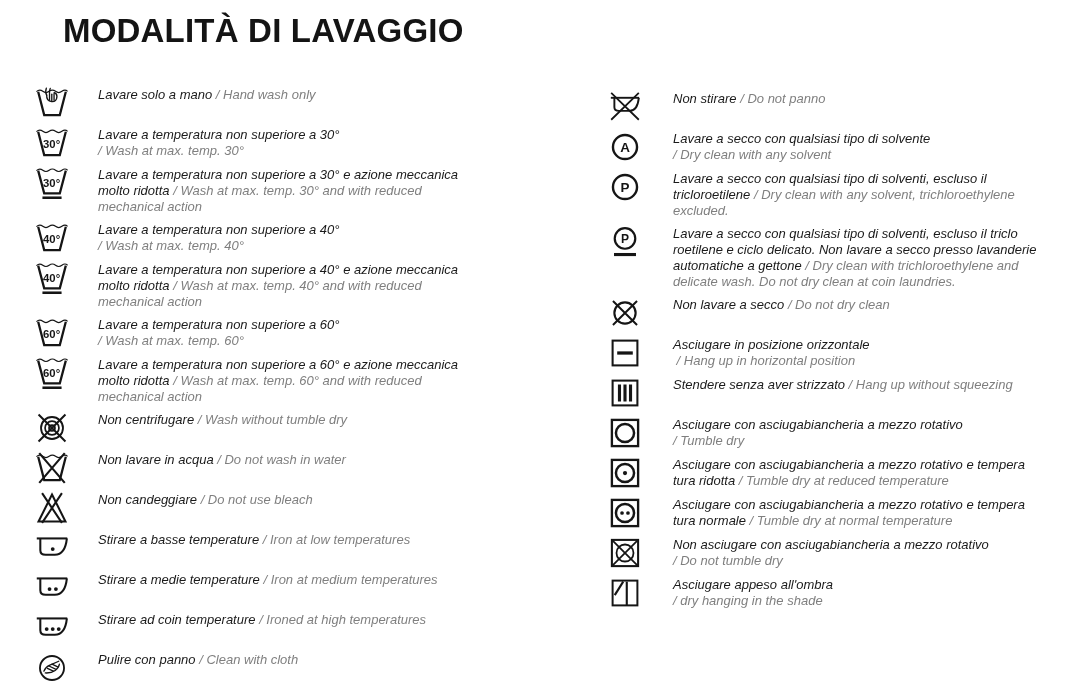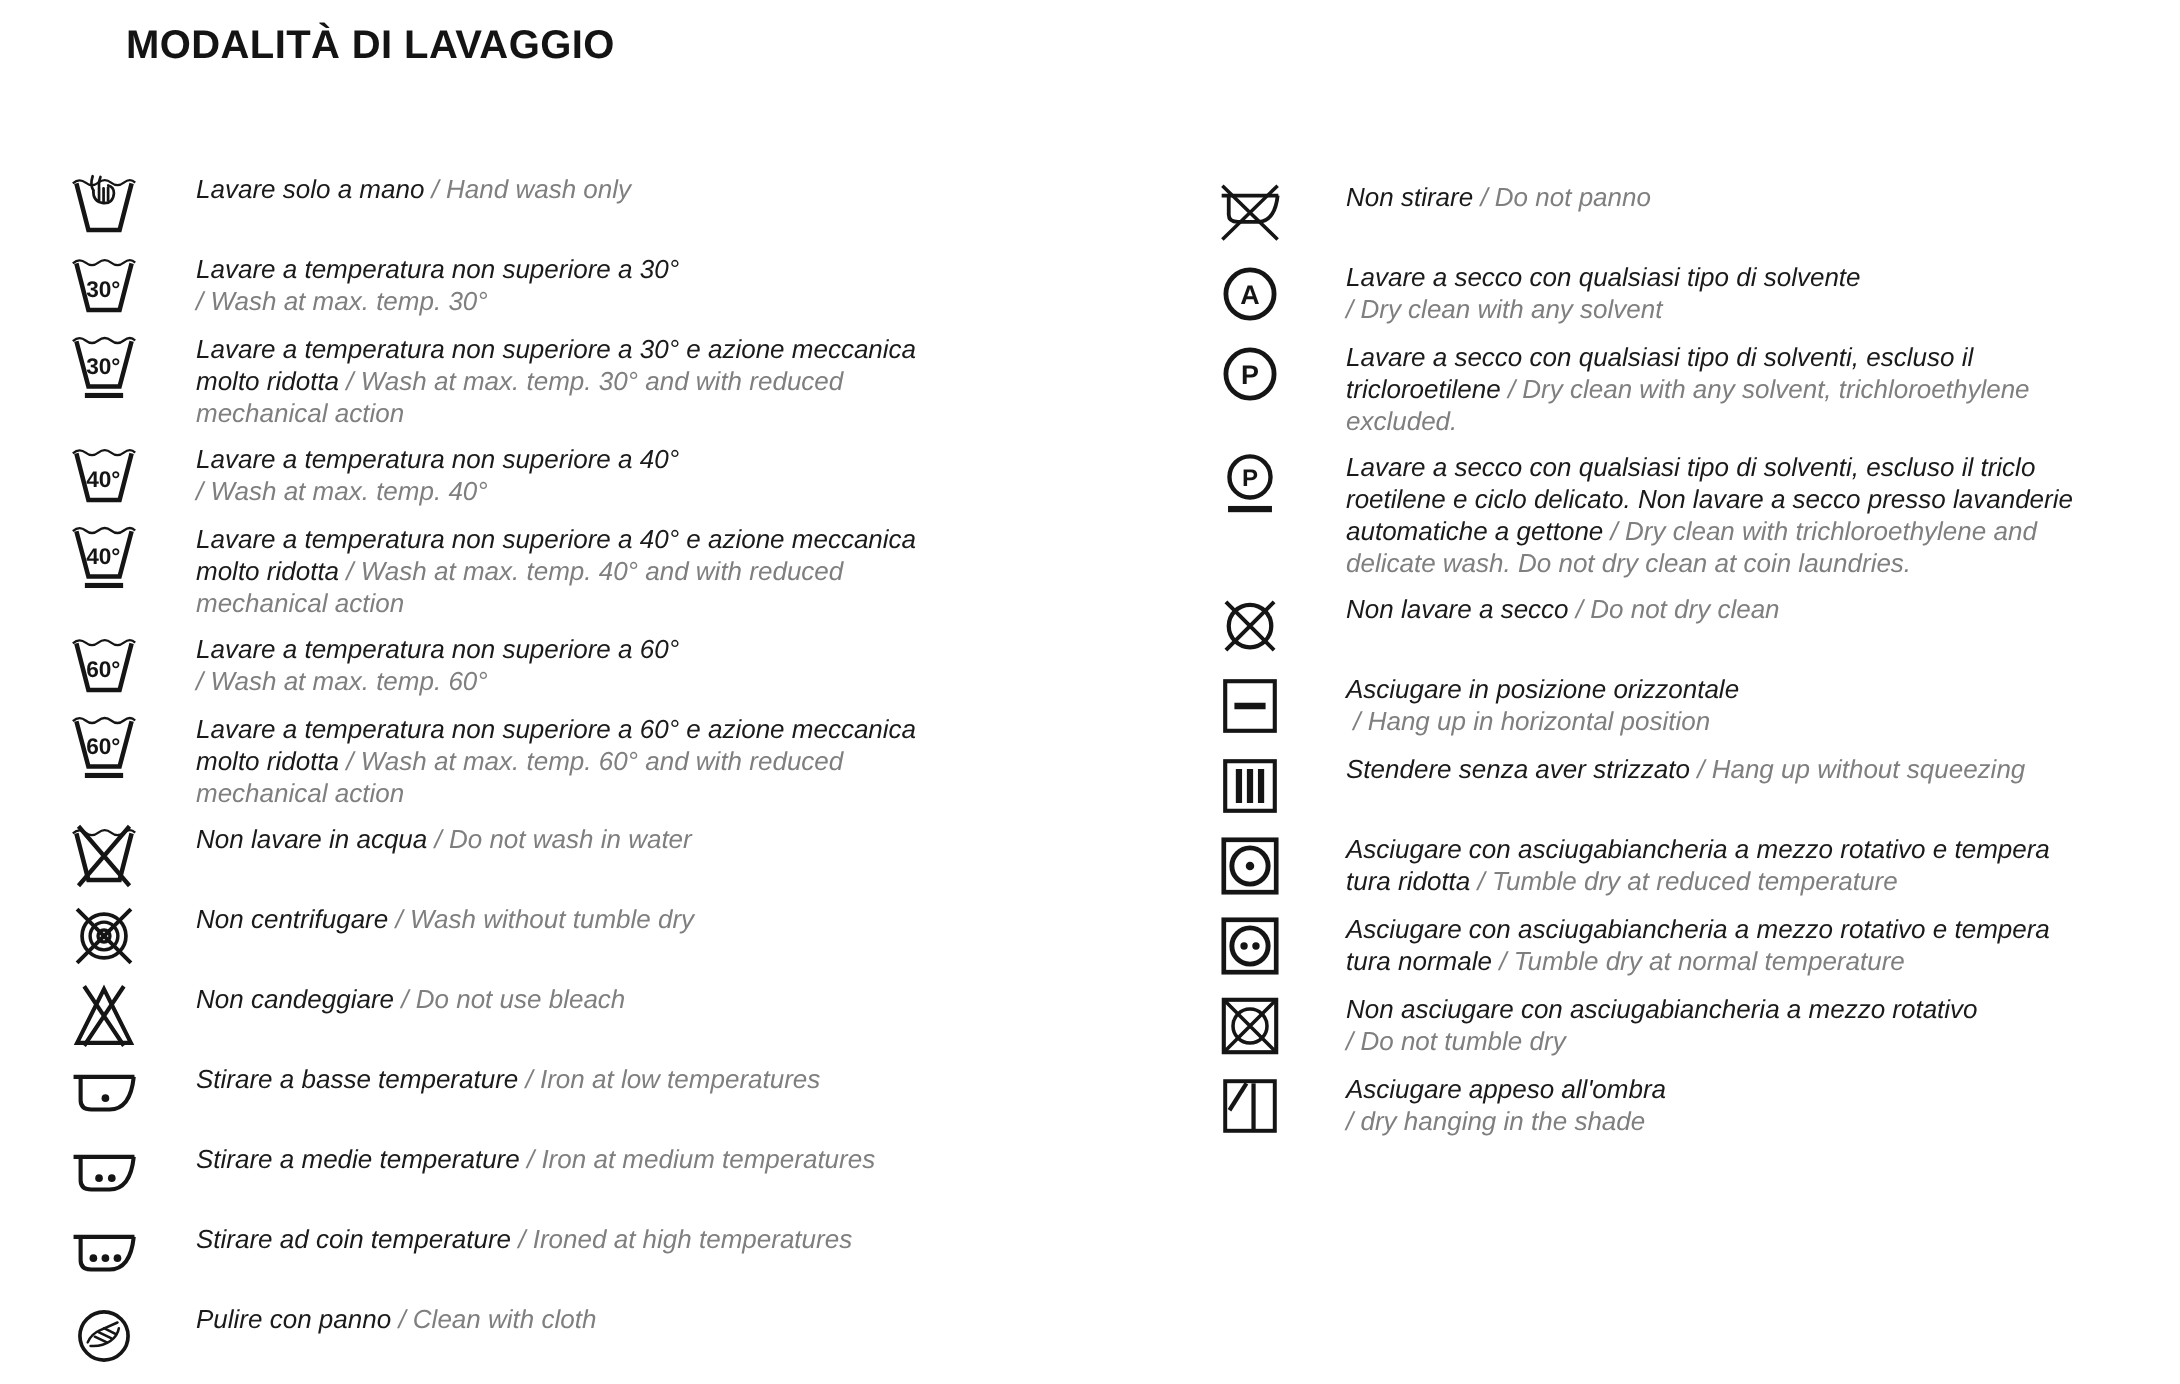--- a/index.html
+++ b/index.html
@@ -4,21 +4,21 @@
 <style>
   html,body{margin:0;padding:0;}
   body{
     width:1090px;height:692px;background:#ffffff;
     font-family:"Liberation Sans",sans-serif;
     position:relative;overflow:hidden;
     -webkit-font-smoothing:antialiased;
   }
   .title{
     position:absolute;left:63px;top:12px;margin:0;
-    font-size:20px;font-weight:bold;color:#141414;
+    font-size:33px;font-weight:bold;color:#141414;
     font-style:normal;letter-spacing:.2px;
   }
   .col{position:absolute;display:flex;flex-direction:column;}
   .col-left{left:35px;top:86px;width:545px;}
   .col-right{left:608px;top:90px;width:478px;}
   .row{display:flex;align-items:flex-start;margin-bottom:6px;}
   .icon-cell{width:44px;flex:0 0 44px;display:flex;justify-content:flex-start;}
   svg.icon{width:34px;height:34px;display:block;}
   .text{
     margin-left:19px;padding-top:1px;
@@ -293,32 +293,32 @@
           <use href="#sym-wash-tub-60-reduced" xlink:href="#sym-wash-tub-60-reduced"></use>
         </svg>
       </div>
       <div class="text"><span class="it">Lavare a temperatura non superiore a 60° e azione meccanica
 molto ridotta</span><span class="en"> / Wash at max. temp. 60° and with reduced
 mechanical action</span></div>
     </div>
     <div class="row">
       <div class="icon-cell">
         <svg class="icon" viewBox="0 0 48 48">
+          <use href="#sym-no-spin" xlink:href="#sym-no-spin"></use>
+        </svg>
+      </div>
+      <div class="text"><span class="it">Non centrifugare</span><span class="en"> / Wash without tumble dry</span></div>
+    </div>
+    <div class="row">
+      <div class="icon-cell">
+        <svg class="icon" viewBox="0 0 48 48">
           <use href="#sym-no-wash" xlink:href="#sym-no-wash"></use>
         </svg>
       </div>
       <div class="text"><span class="it">Non lavare in acqua</span><span class="en"> / Do not wash in water</span></div>
-    </div>
-    <div class="row">
-      <div class="icon-cell">
-        <svg class="icon" viewBox="0 0 48 48">
-          <use href="#sym-no-spin" xlink:href="#sym-no-spin"></use>
-        </svg>
-      </div>
-      <div class="text"><span class="it">Non centrifugare</span><span class="en"> / Wash without tumble dry</span></div>
     </div>
     <div class="row">
       <div class="icon-cell">
         <svg class="icon" viewBox="0 0 48 48">
           <use href="#sym-no-bleach" xlink:href="#sym-no-bleach"></use>
         </svg>
       </div>
       <div class="text"><span class="it">Non candeggiare</span><span class="en"> / Do not use bleach</span></div>
     </div>
     <div class="row">
@@ -414,20 +414,29 @@
       <div class="icon-cell">
         <svg class="icon" viewBox="0 0 48 48">
           <use href="#sym-drip-dry" xlink:href="#sym-drip-dry"></use>
         </svg>
       </div>
       <div class="text"><span class="it">Stendere senza aver strizzato</span><span class="en"> / Hang up without squeezing</span></div>
     </div>
     <div class="row">
       <div class="icon-cell">
         <svg class="icon" viewBox="0 0 48 48">
+          <use href="#sym-tumble-dry" xlink:href="#sym-tumble-dry"></use>
+        </svg>
+      </div>
+      <div class="text"><span class="it">Asciugare con asciugabiancheria a mezzo rotativo</span><span class="en">
+/ Tumble dry</span></div>
+    </div>
+    <div class="row">
+      <div class="icon-cell">
+        <svg class="icon" viewBox="0 0 48 48">
           <use href="#sym-tumble-dry-low" xlink:href="#sym-tumble-dry-low"></use>
         </svg>
       </div>
       <div class="text"><span class="it">Asciugare con asciugabiancheria a mezzo rotativo e tempera
 tura ridotta</span><span class="en"> / Tumble dry at reduced temperature</span></div>
     </div>
     <div class="row">
       <div class="icon-cell">
         <svg class="icon" viewBox="0 0 48 48">
           <use href="#sym-tumble-dry-normal" xlink:href="#sym-tumble-dry-normal"></use>

